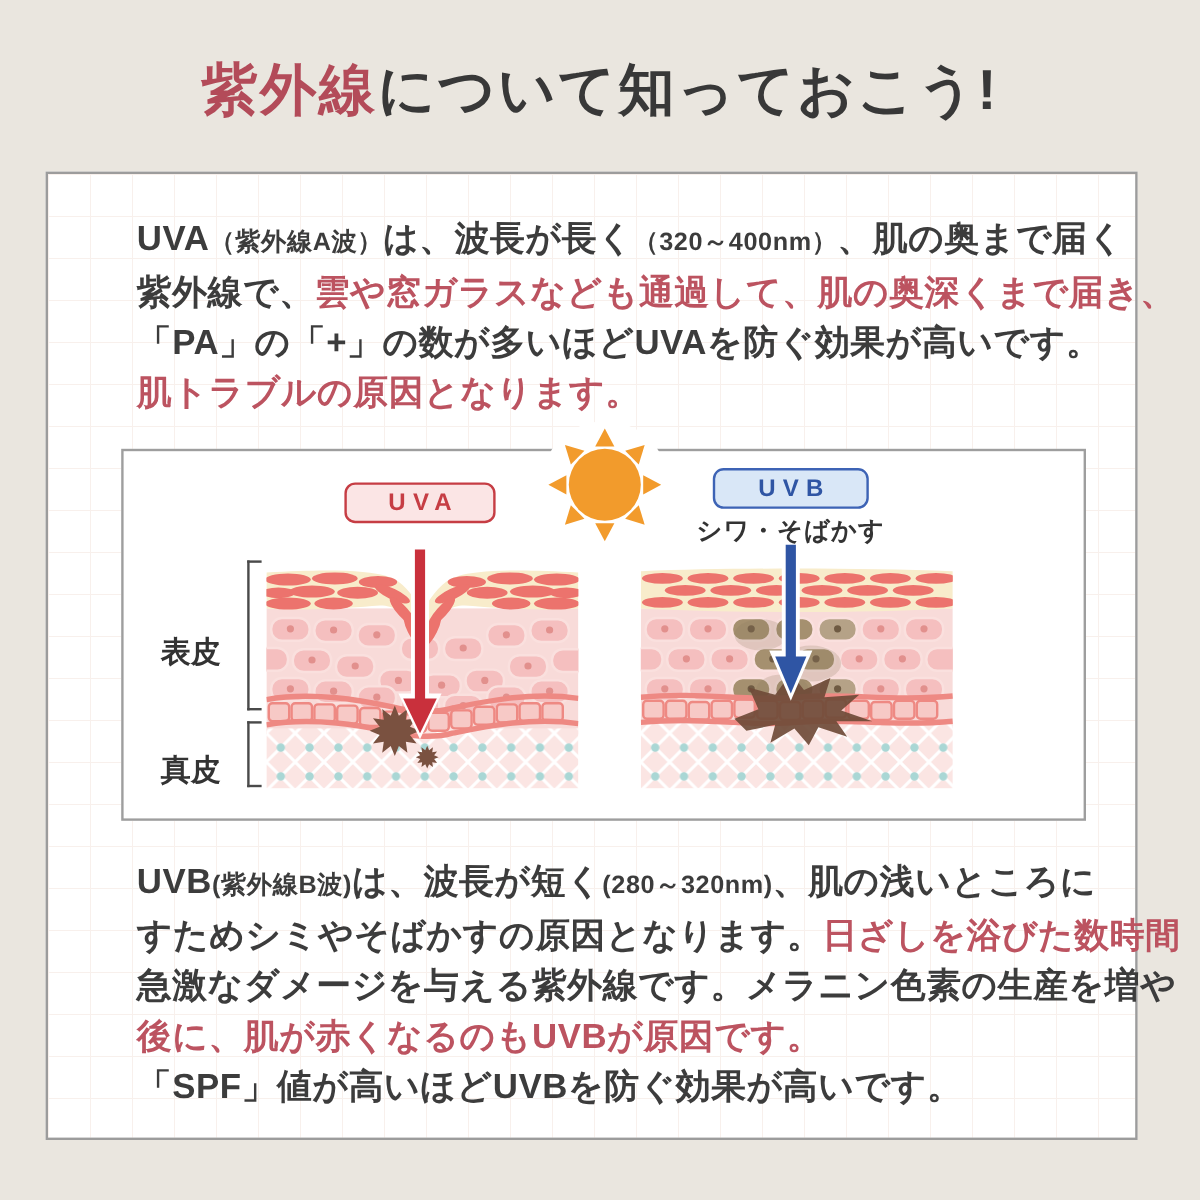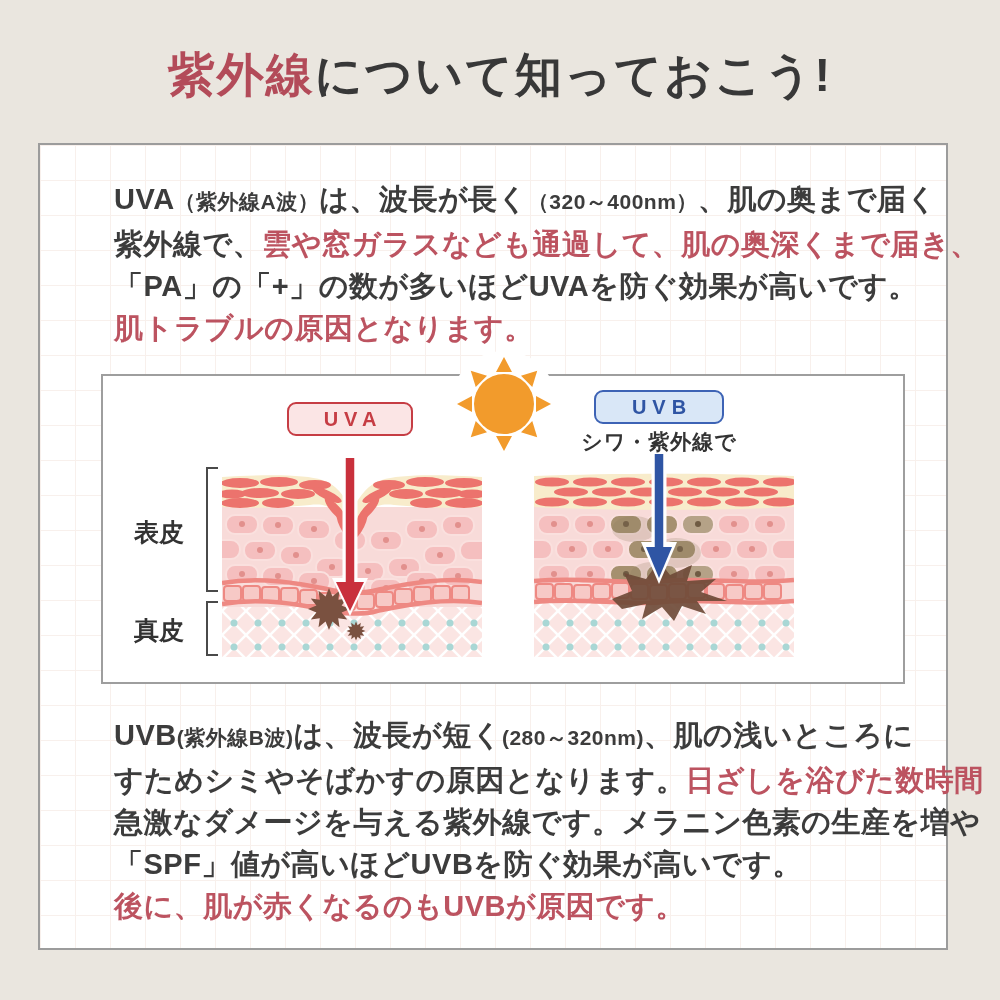--- a/index.html
+++ b/index.html
@@ -37,21 +37,21 @@
          padding-left:6px; }
   .tag-uva { left:184px; top:26px; background:#FBE5E5; border:2.5px solid #C63D44; color:#C63D44; }
   .tag-uvb { left:491px; top:14px; width:130px; background:#D9E7F7; border:2.5px solid #3D63B5; color:#2F55A4; }
 
   .caption { left:466px; top:52px; width:180px; text-align:center;
              font-size:21px; font-weight:600; color:#333; letter-spacing:1px; }
 
   .bracket { width:12px; border:2px solid #4A4A4A; border-right:none; }
   .bracket-epi { left:103px; top:91px; height:125px; }
   .bracket-derm { left:103px; top:225px; height:55px; }
-  .skin-label { left:20px; width:72px; text-align:center; font-size:25px; font-weight:600; color:#333; }
+  .skin-label { left:20px; width:72px; text-align:center; font-size:25px; font-weight:600; color:#333;margin-top:11px; }
   .label-epi { top:140px; }
   .label-derm { top:238px; }
 
   .skin { width:260px; height:190px; top:91px; }
   .skin-uva { left:119px; }
   .skin-uvb { left:431px; }
   .arrow-uva { left:227px; top:78px; width:40px; height:165px; }
   .arrow-uvb { left:534px; top:74px; width:44px; height:145px; }
 </style>
 </head>
@@ -82,21 +82,21 @@
           <polygon points="55,8 47,23 63,23" transform="rotate(180 55 55)"></polygon>
           <polygon points="55,8 47,23 63,23" transform="rotate(225 55 55)"></polygon>
           <polygon points="55,8 47,23 63,23" transform="rotate(270 55 55)"></polygon>
           <polygon points="55,8 47,23 63,23" transform="rotate(315 55 55)"></polygon>
           <circle cx="55" cy="55" r="30"></circle>
         </g>
       </svg>
 
       <div class="tag tag-uva">UVA</div>
       <div class="tag tag-uvb">UVB</div>
-      <div class="caption">シワ・紫外線で</div>
+      <div class="caption">シワ・そばかす</div>
 
       <div class="bracket bracket-epi"></div>
       <div class="bracket bracket-derm"></div>
       <div class="skin-label label-epi">表皮</div>
       <div class="skin-label label-derm">真皮</div>
 
       <svg class="skin skin-uva" viewBox="0 0 260 190">
         <defs>
           <pattern id="dermA" width="24" height="24" patternUnits="userSpaceOnUse">
             <rect width="24" height="24" fill="#FBE5E3"></rect>
@@ -330,18 +330,18 @@
         <polygon points="4,92 40,92 22,134" fill="#FFFFFF"></polygon>
         <path d="M22,4 V101" stroke="#2F55A4" stroke-width="8.5" fill="none"></path>
         <polygon points="9,97 35,97 22,128" fill="#2F55A4"></polygon>
       </svg>
     </div>
 
     <div class="para para-uvb">
       <div class="tline"><span>UVB</span><span class="sm">(紫外線B波)</span><span>は、波長が短く</span><span class="sm">(280～320nm)</span><span>、肌の浅いところに</span></div>
       <div class="tline"><span>すためシミやそばかすの原因となります。</span><span class="red">日ざしを浴びた数時間</span></div>
       <div class="tline">急激なダメージを与える紫外線です。メラニン色素の生産を増や</div>
+      <div class="tline red">後に、肌が赤くなるのもUVBが原因です。</div>
       <div class="tline">「SPF」値が高いほどUVBを防ぐ効果が高いです。</div>
-      <div class="tline red">後に、肌が赤くなるのもUVBが原因です。</div>
     </div>
 
   </div>
 </div>
 
 </body></html>

